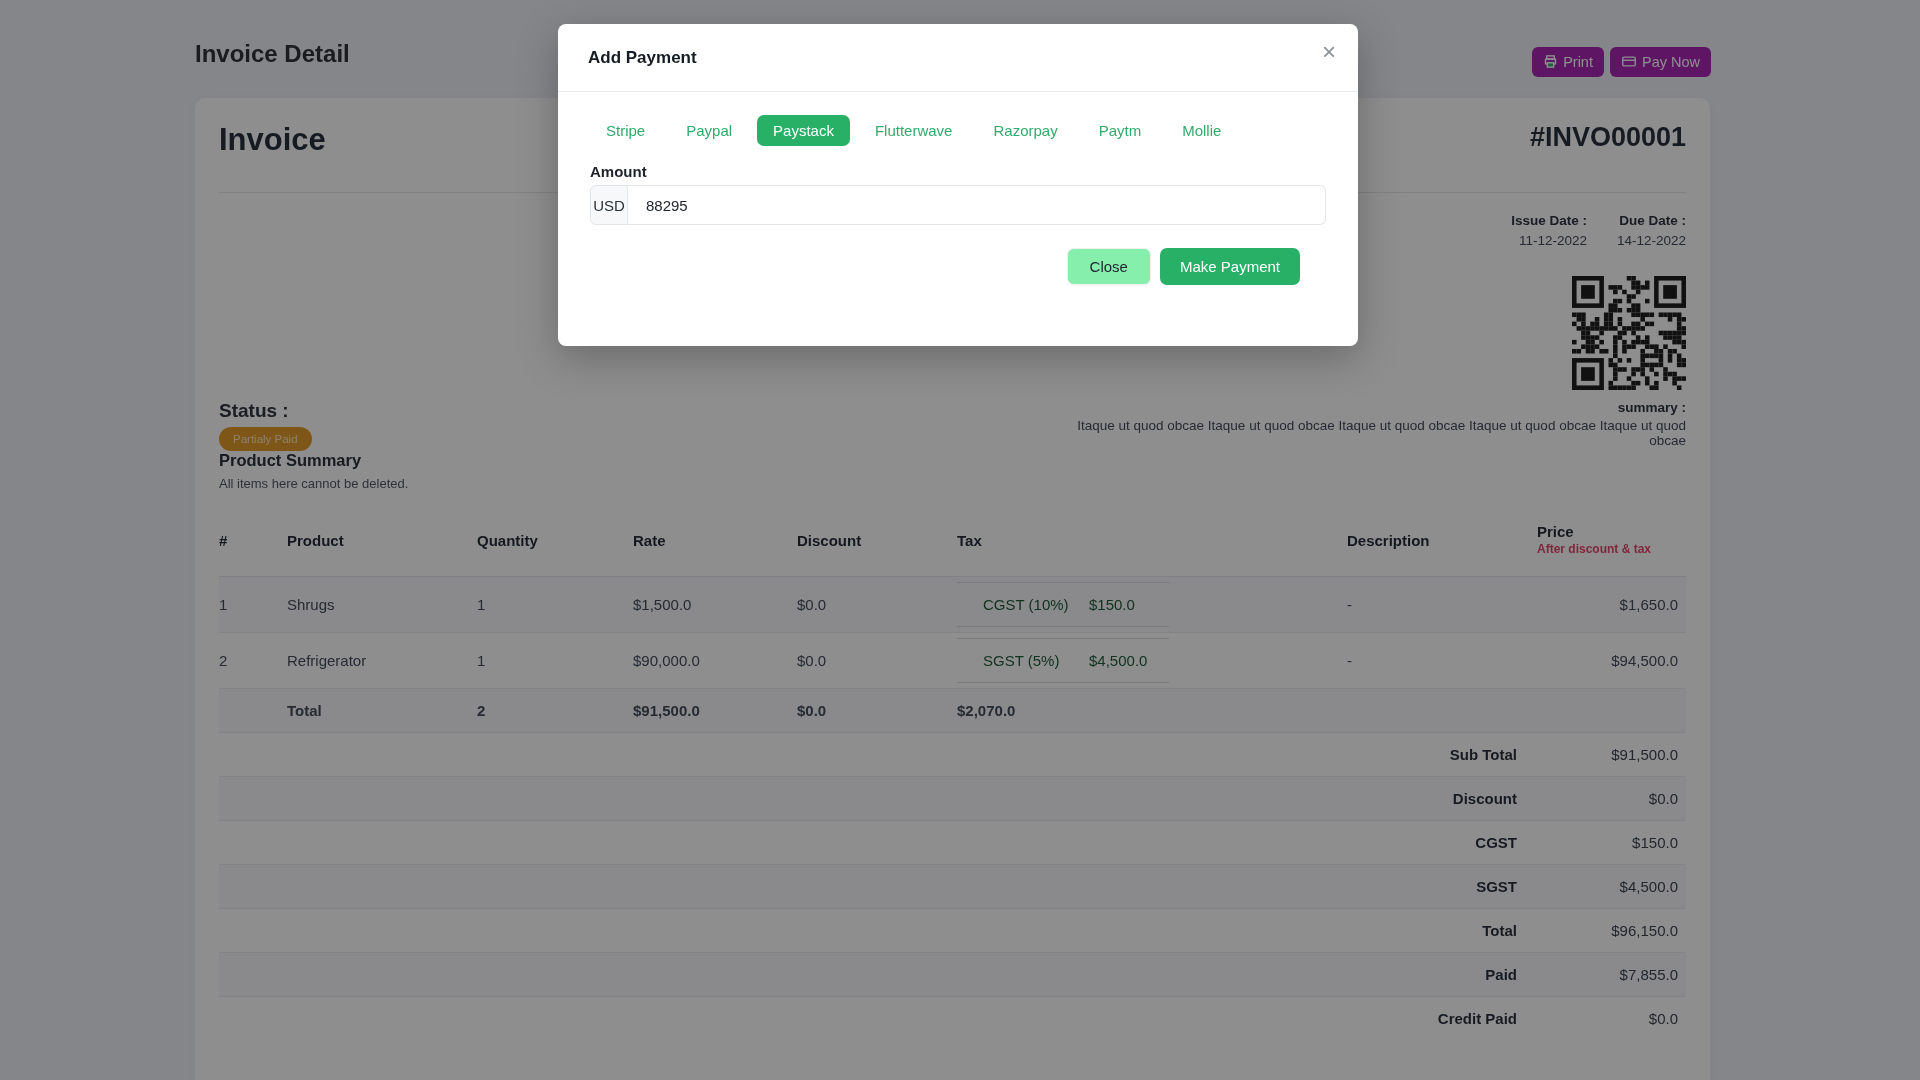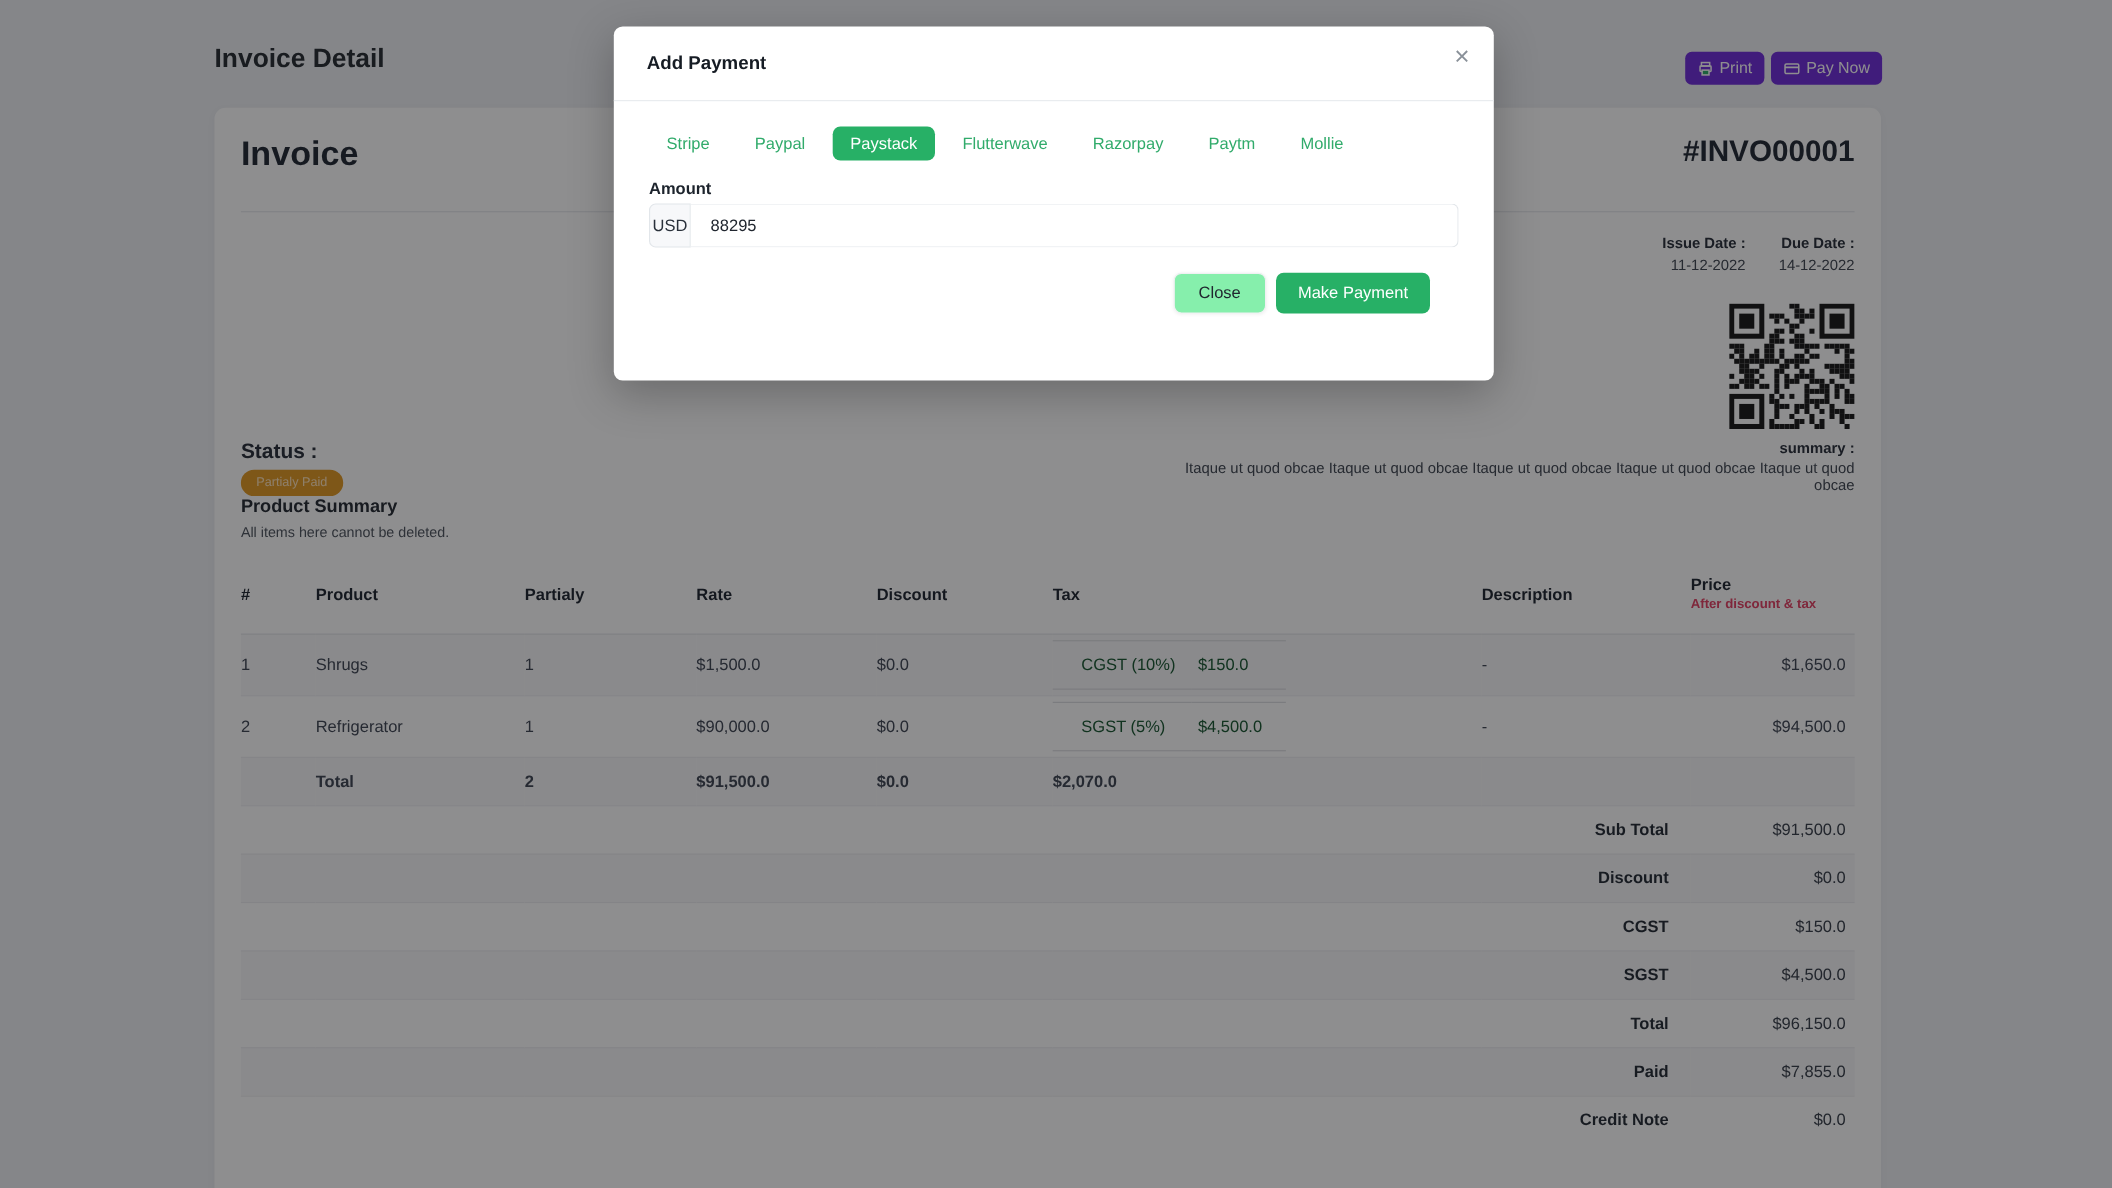--- a/index.html
+++ b/index.html
@@ -3,21 +3,21 @@
 <meta charset="utf-8">
 <style>
   * { margin:0; padding:0; box-sizing:border-box; }
   html,body { width:1920px; height:1080px; }
   body { font-family:"Liberation Sans", sans-serif; background:#eef0f3; }
   .page { position:relative; width:1920px; height:1080px; overflow:hidden; background:#eef0f3; }
 
   
   .page-title { position:absolute; left:195px; top:40px; font-size:24px; font-weight:600; color:#23282f; }
   .header-actions { position:absolute; right:209px; top:47px; display:flex; gap:6px; }
-  .btn-green { display:flex; align-items:flex-end; gap:5px; background:#6d28d9; color:#fff; border:none;
+  .btn-green { display:flex; align-items:flex-start; gap:5px; background:#a21caf; color:#fff; border:none;
                border-radius:6px; padding:7px 11px; font-size:14.5px; font-family:inherit; cursor:pointer; }
   .btn-green svg { display:block; }
 
   .card { position:absolute; left:195px; top:98px; width:1515px; height:1060px; background:#ffffff;
           border-radius:10px; padding:0 24px; box-shadow:0 2px 8px rgba(40,40,70,.04); }
   .card-head { display:flex; justify-content:space-between; align-items:flex-start;
                padding:24px 0 34px; border-bottom:1px solid #e4e6ea; }
   .invoice-heading { font-size:31px; font-weight:700; color:#1d2430; }
   .invoice-number  { font-size:27px; font-weight:700; color:#1d2430; }
 
@@ -376,21 +376,21 @@
           <col style="width:164px">
         <col style="width:160px">
           <col style="width:390px">
           <col style="width:190px">
           <col>
       </colgroup>
       <thead>
         <tr>
           <th>#</th>
           <th>Product</th>
-          <th>Partialy</th>
+          <th>Quantity</th>
           <th>Rate</th>
           <th>Discount</th>
           <th>Tax</th>
           <th>Description</th>
           <th class="th-price">
             <div>Price</div>
             <div class="price-sub">After discount &amp; tax</div>
           </th>
         </tr>
       </thead>
@@ -461,21 +461,21 @@
         </tr>
         <tr class="summary-row">
           <td colspan="7" class="sum-label">Total</td>
           <td class="sum-value">$96,150.0</td>
         </tr>
         <tr class="summary-row stripe">
           <td colspan="7" class="sum-label">Paid</td>
           <td class="sum-value">$7,855.0</td>
         </tr>
         <tr class="summary-row">
-          <td colspan="7" class="sum-label">Credit Note</td>
+          <td colspan="7" class="sum-label">Credit Paid</td>
           <td class="sum-value">$0.0</td>
         </tr>
       </tbody>
     </table>
   </div>
 
   <div class="overlay"></div>
 
   <div class="modal">
     <div class="modal-head">

